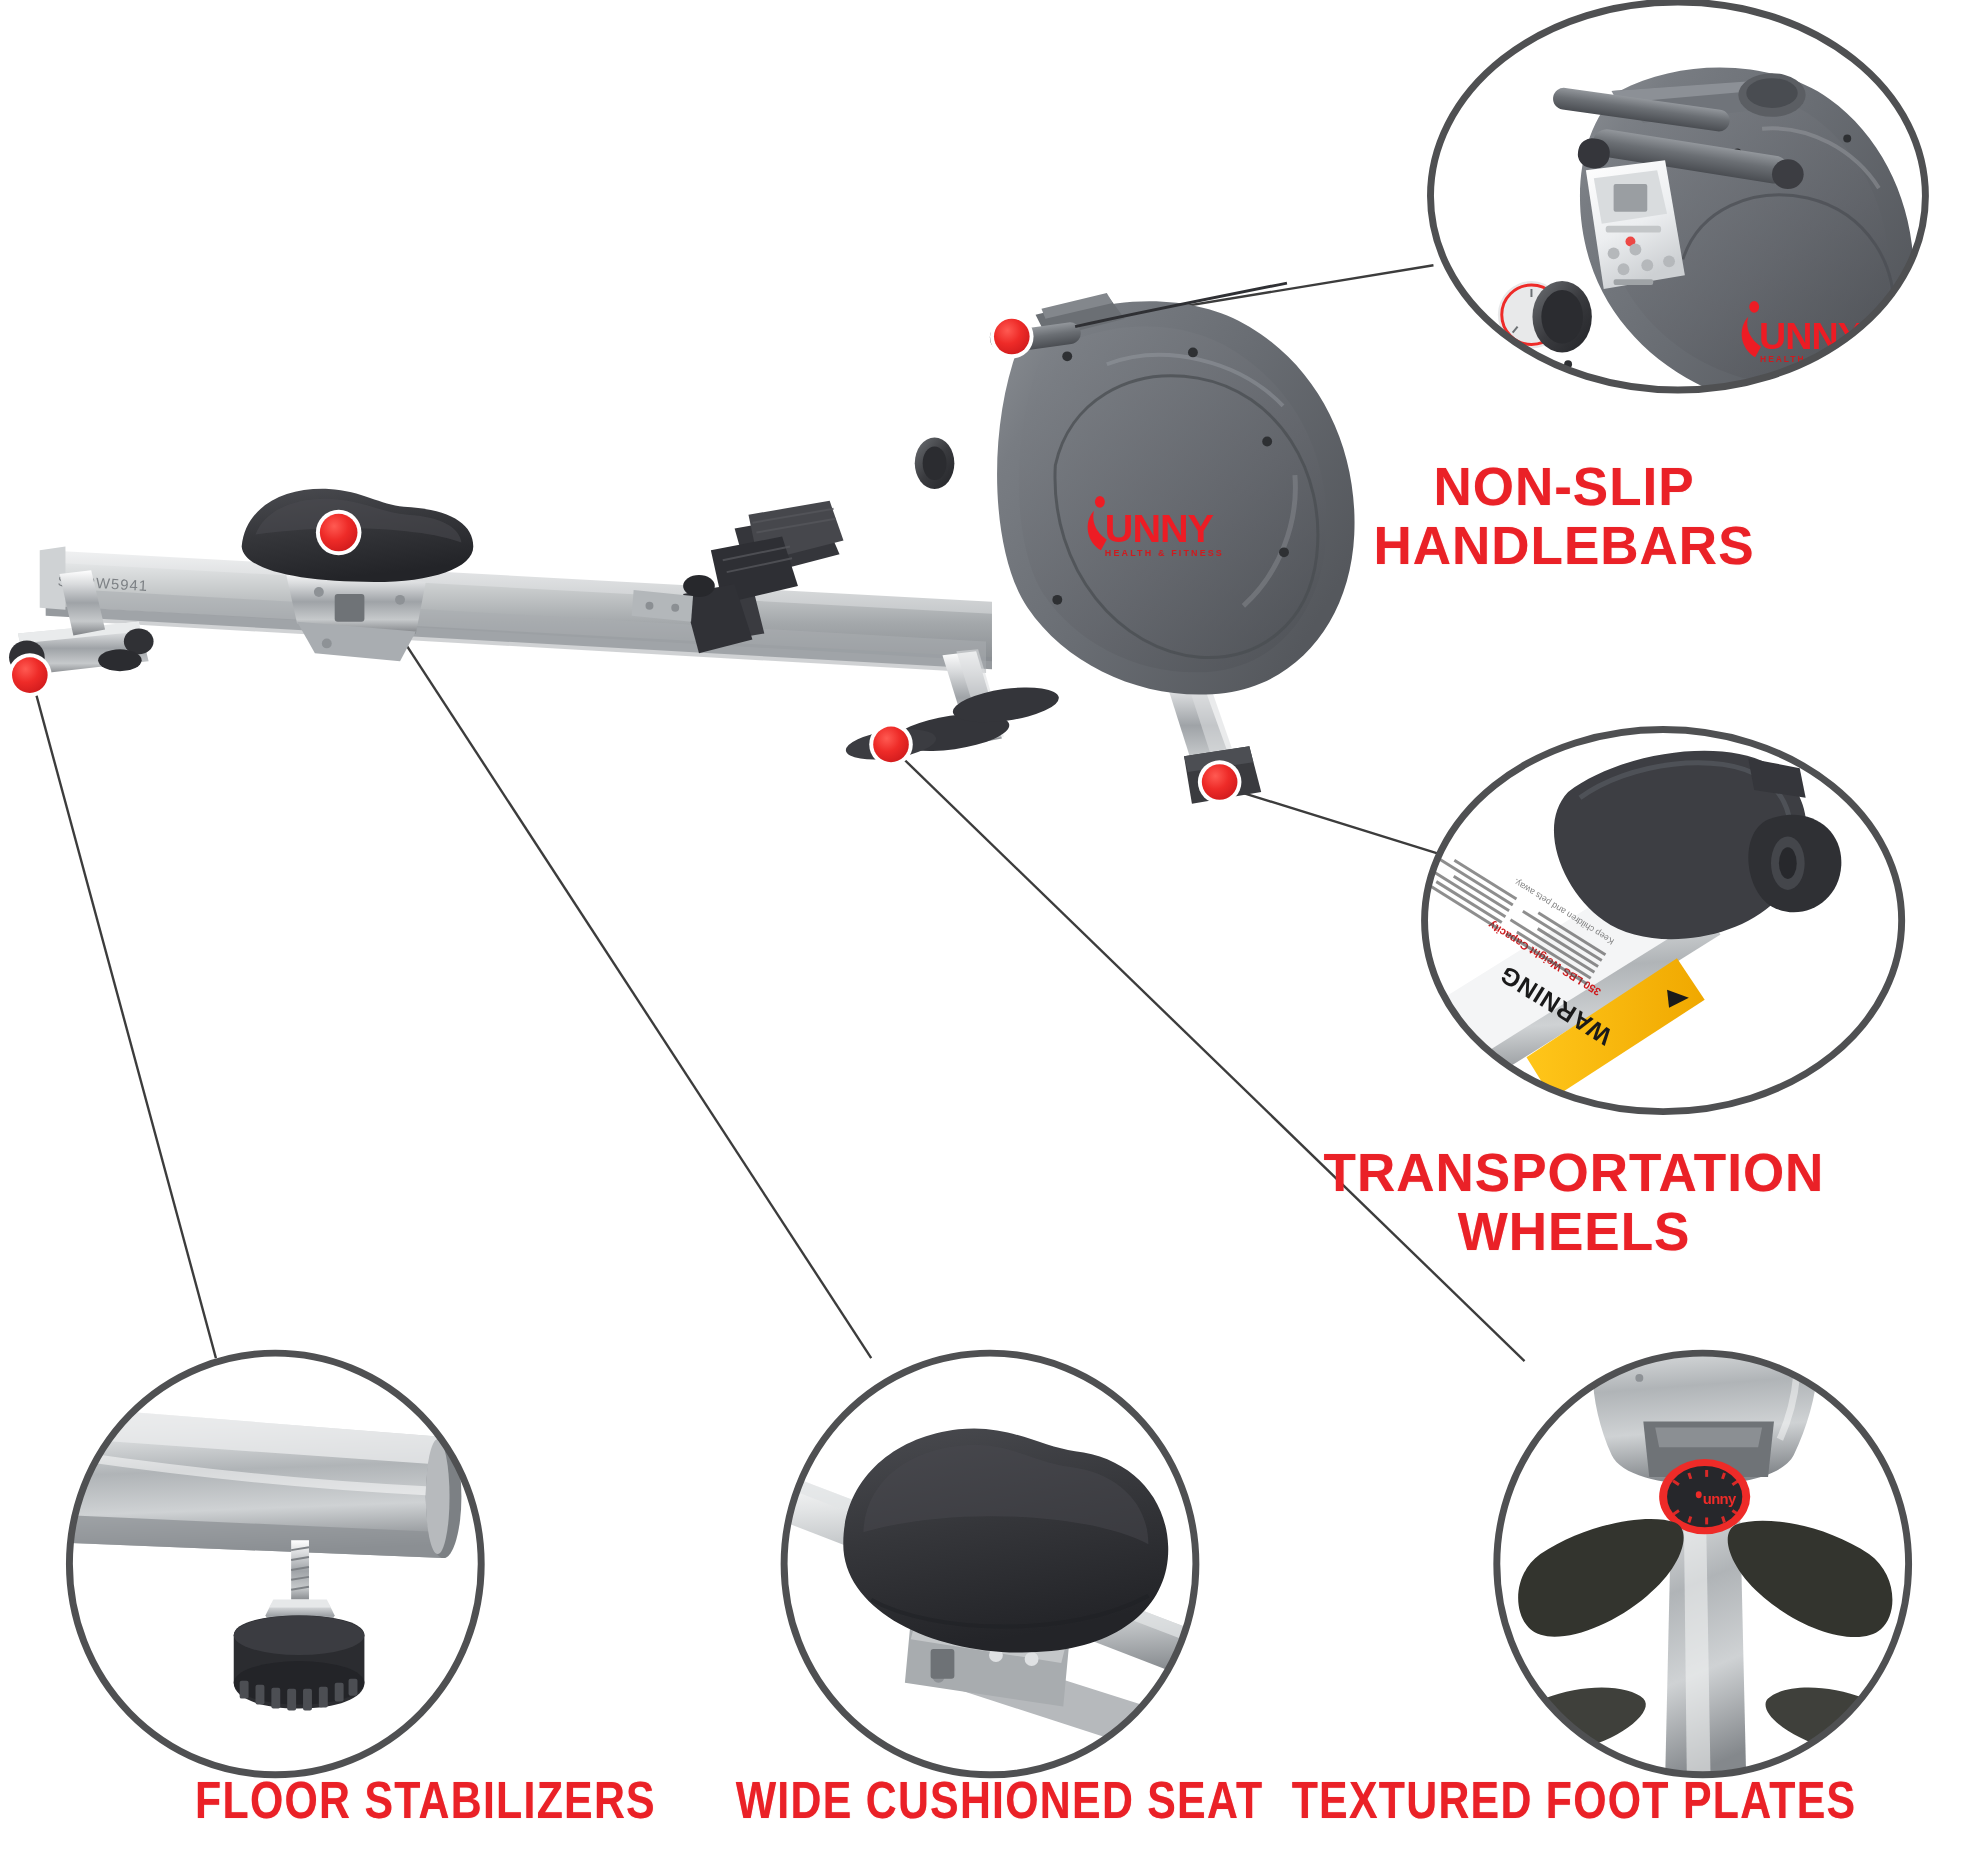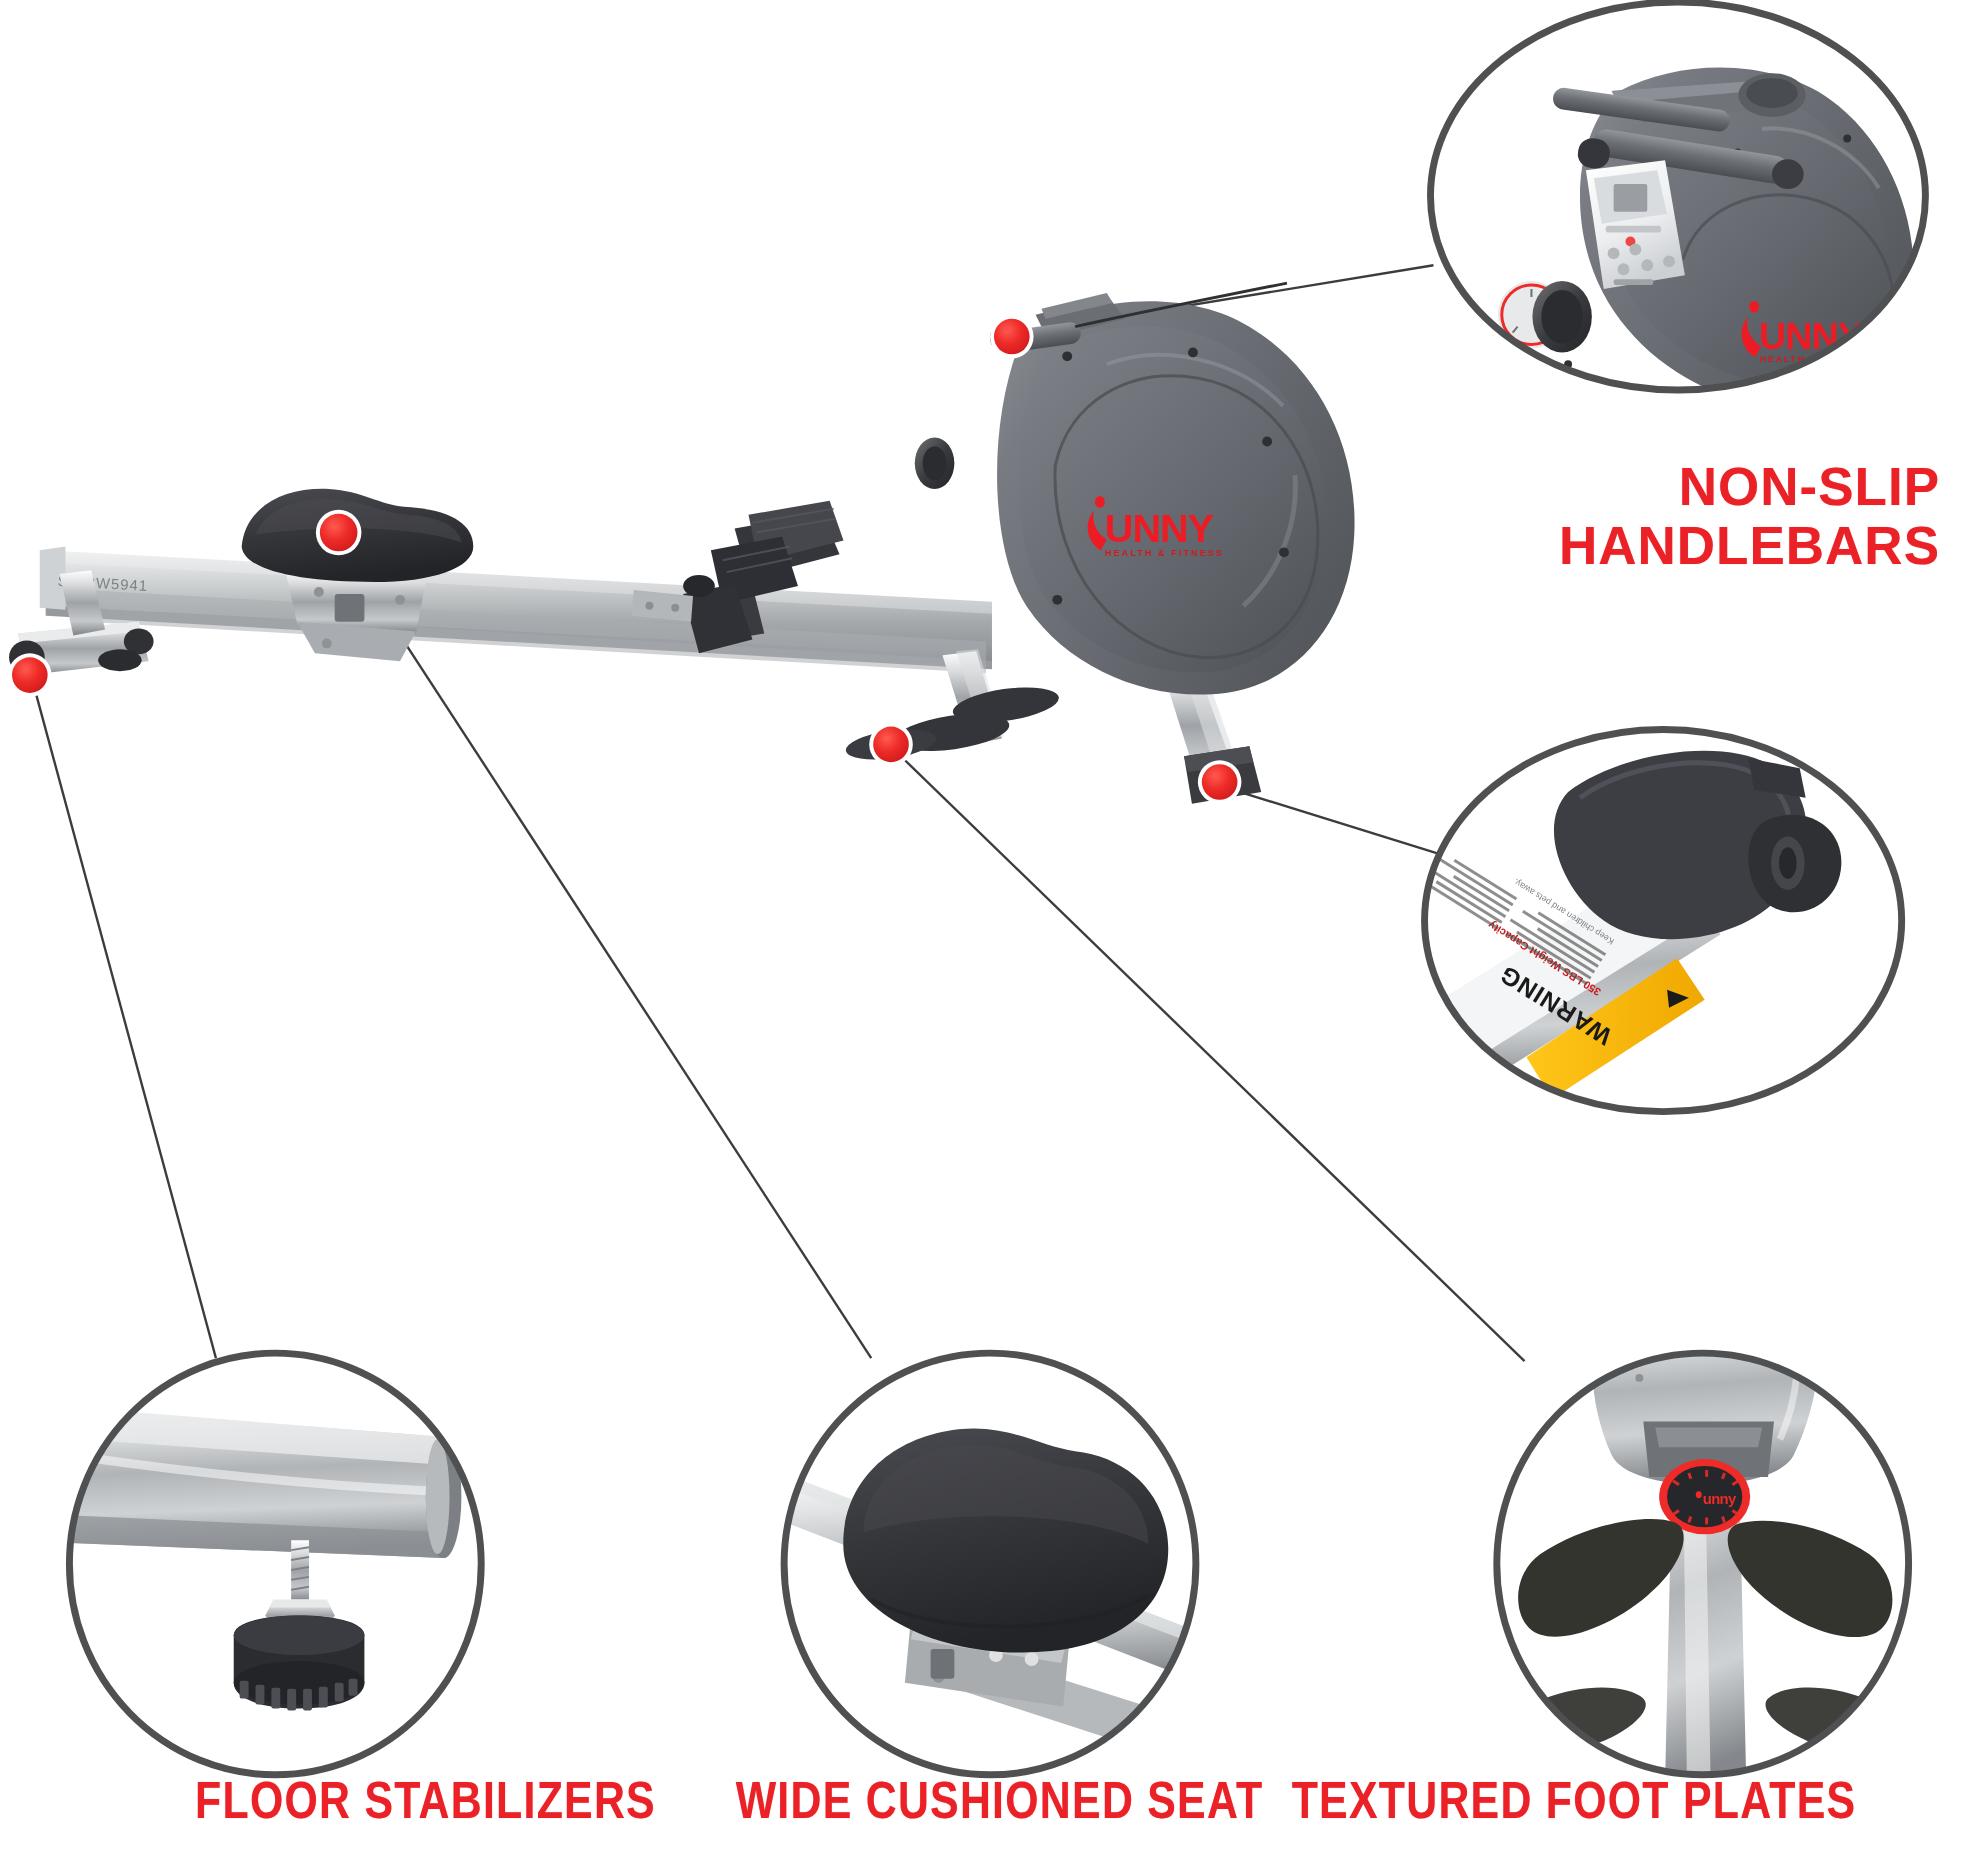--- a/index.html
+++ b/index.html
@@ -17,21 +17,21 @@
     position:absolute;
     color:#ea2127;
     font-weight:900;
     letter-spacing:0.5px;
     text-align:center;
     line-height:1.12;
     font-family:"Liberation Sans", sans-serif;
     white-space:pre-line;
     text-shadow:0 0 1px rgba(234,33,39,.45);
   }
-  .feat-label.right-stack{ font-size:53px; letter-spacing:1px;text-align:right; }
+  .feat-label.right-stack{ font-size:53px; letter-spacing:1px; }
   .feat-label.bottom-row{
     font-size:51px;
     transform:scaleX(.84);
     letter-spacing:1.5px;
     white-space:nowrap;
   }
 
   #lbl-handlebars{ left:1188px; top:457px; width:752px; }
   #lbl-wheels   { left:1198px; top:1143px; width:752px; }
 
@@ -572,20 +572,22 @@
       <g>
         <circle cx="1232" cy="790" r="22" fill="#ffffff"></circle>
         <circle cx="1232" cy="790" r="18" fill="url(#gDot)"></circle>
       </g>
     </g>
   </svg>
 
   <div class="feat-label right-stack" id="lbl-handlebars">NON-SLIP
 HANDLEBARS</div>
 
+  <div class="feat-label right-stack" id="lbl-wheels">TRANSPORTATION
+WHEELS</div>
 
   <div class="feat-label bottom-row" id="lbl-stabilizers">FLOOR STABILIZERS</div>
 
   <div class="feat-label bottom-row" id="lbl-seat">WIDE CUSHIONED SEAT</div>
 
   <div class="feat-label bottom-row" id="lbl-footplates">TEXTURED FOOT PLATES</div>
 
 </div>
 
 

